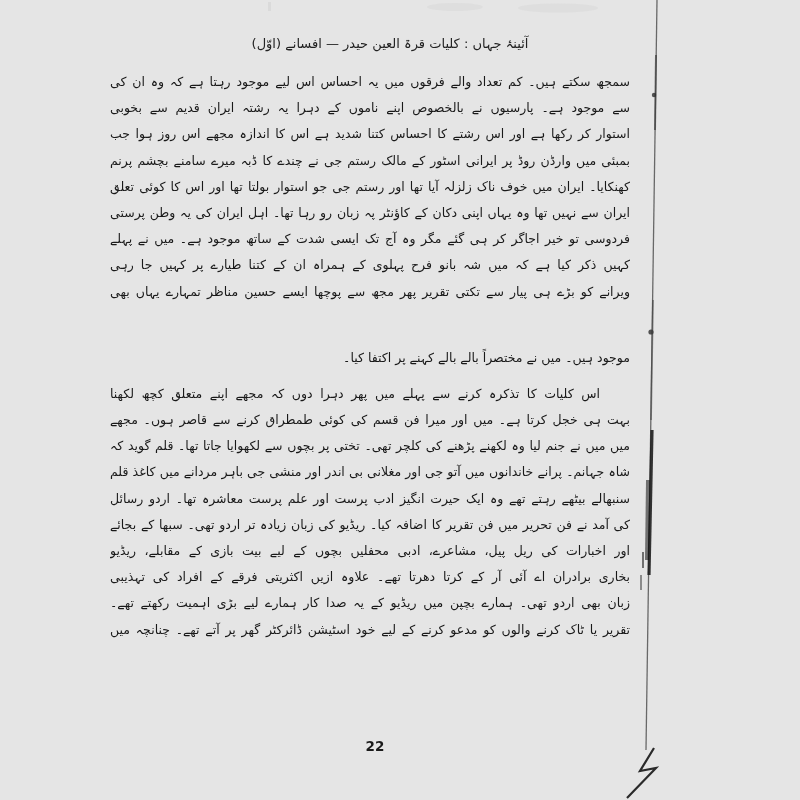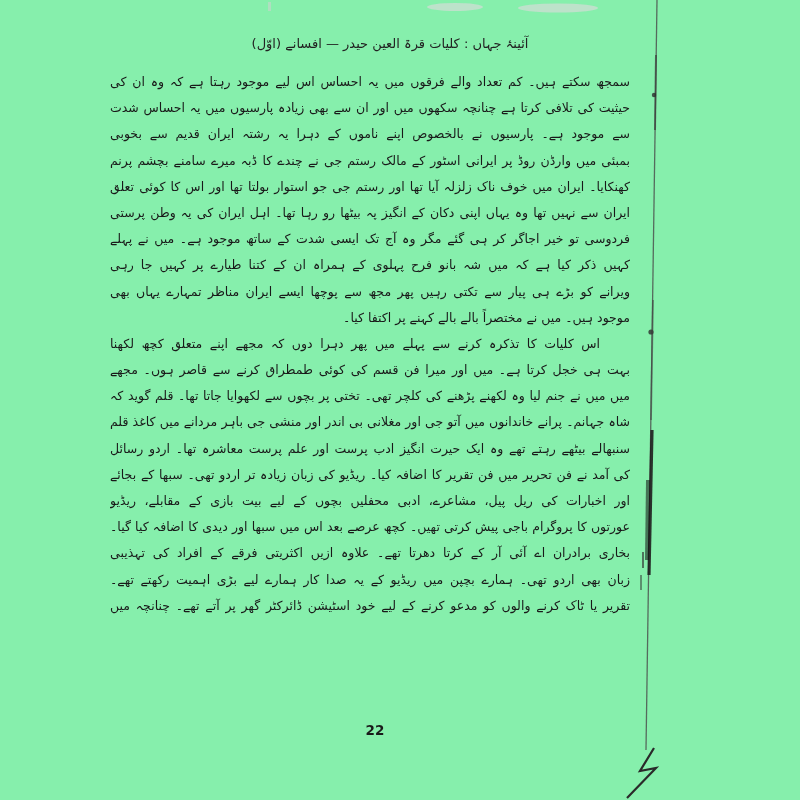--- a/index.html
+++ b/index.html
@@ -32,64 +32,63 @@
   }
   .line {
     height: 26.2px;
     line-height: 26.2px;
     font-size: 12.5px;
     text-align: justify;
     text-align-last: justify;
     overflow: hidden;
     color: #191919;
   }
-  .line.indent { padding-right: 30px; }
-  .line.end-short { text-align-last: right; }
+  .line.indent { padding-right: 30px; margin-top: 10px; }
+  .line.end-short { text-align-last: right; margin-top: 40px; }
   .page-number {
     position: absolute;
-    top: 722px;
+    top: 738px;
     left: 360px;
     width: 30px;
     text-align: center;
     font-size: 13.5px;
     font-weight: bold;
     color: #1a1a1a;
   }
   .artifacts {
     position: absolute;
     inset: 0;
     pointer-events: none;
   }
 </style>
 </head>
 <body>
 
-<div class="page" style="background: #86efac; color: rgb(25, 25, 25);">
+<div class="page" style="background: #e5e5e5; color: rgb(25, 25, 25);">
 
   <div class="running-header">آئینۂ جہاں : کلیات قرۃ العین حیدر — افسانے (اوّل)</div>
 
   <div class="text-block">
       <div class="line">سمجھ سکتے ہیں۔ کم تعداد والے فرقوں میں یہ احساس اس لیے موجود رہتا ہے کہ وہ ان کی اقلیتی</div>
-      <div class="line">حیثیت کی تلافی کرتا ہے چنانچہ سکھوں میں اور ان سے بھی زیادہ پارسیوں میں یہ احساس شدت</div>
       <div class="line">سے موجود ہے۔ پارسیوں نے بالخصوص اپنے ناموں کے دہرا یہ رشتہ ایران قدیم سے بخوبی</div>
+      <div class="line">استوار کر رکھا ہے اور اس رشتے کا احساس کتنا شدید ہے اس کا اندازہ مجھے اس روز ہوا جب</div>
       <div class="line">بمبئی میں وارڈن روڈ پر ایرانی اسٹور کے مالک رستم جی نے چندے کا ڈبہ میرے سامنے بچشم پرنم</div>
       <div class="line">کھنکایا۔ ایران میں خوف ناک زلزلہ آیا تھا اور رستم جی جو استوار بولتا تھا اور اس کا کوئی تعلق</div>
-      <div class="line">ایران سے نہیں تھا وہ یہاں اپنی دکان کے انگیز پہ بیٹھا رو رہا تھا۔ اہل ایران کی یہ وطن پرستی</div>
+      <div class="line">ایران سے نہیں تھا وہ یہاں اپنی دکان کے کاؤنٹر پہ زبان رو رہا تھا۔ اہل ایران کی یہ وطن پرستی</div>
       <div class="line">فردوسی تو خیر اجاگر کر ہی گئے مگر وہ آج تک ایسی شدت کے ساتھ موجود ہے۔ میں نے پہلے</div>
       <div class="line">کہیں ذکر کیا ہے کہ میں شہ بانو فرح پہلوی کے ہمراہ ان کے کتنا طیارے پر کہیں جا رہی</div>
-      <div class="line">ویرانے کو بڑے ہی پیار سے تکتی رہیں پھر مجھ سے پوچھا ایسے ایران مناظر تمہارے یہاں بھی</div>
+      <div class="line">ویرانے کو بڑے ہی پیار سے تکتی تقریر پھر مجھ سے پوچھا ایسے حسین مناظر تمہارے یہاں بھی</div>
       <div class="line end-short">موجود ہیں۔ میں نے مختصراً بالے بالے کہنے پر اکتفا کیا۔</div>
       <div class="line indent">اس کلیات کا تذکرہ کرنے سے پہلے میں پھر دہرا دوں کہ مجھے اپنے متعلق کچھ لکھنا</div>
       <div class="line">بہت ہی خجل کرتا ہے۔ میں اور میرا فن قسم کی کوئی طمطراق کرنے سے قاصر ہوں۔ مجھے بقراطی</div>
       <div class="line">میں میں نے جنم لیا وہ لکھنے پڑھنے کی کلچر تھی۔ تختی پر بچوں سے لکھوایا جاتا تھا۔ قلم گوید کہ من</div>
       <div class="line">شاہ جہانم۔ پرانے خاندانوں میں آتو جی اور مغلانی بی اندر اور منشی جی باہر مردانے میں کاغذ قلم</div>
       <div class="line">سنبھالے بیٹھے رہتے تھے وہ ایک حیرت انگیز ادب پرست اور علم پرست معاشرہ تھا۔ اردو رسائل</div>
       <div class="line">کی آمد نے فن تحریر میں فن تقریر کا اضافہ کیا۔ ریڈیو کی زبان زیادہ تر اردو تھی۔ سبھا کے بجائے</div>
       <div class="line">اور اخبارات کی ریل پیل، مشاعرے، ادبی محفلیں بچوں کے لیے بیت بازی کے مقابلے، ریڈیو</div>
-      <div class="line">عورتوں کا پروگرام باجی پیش کرتی تھیں۔ کچھ عرصے بعد اس میں سبھا اور دیدی کا اضافہ کیا گیا۔</div>
       <div class="line">بخاری برادران اے آئی آر کے کرتا دھرتا تھے۔ علاوہ ازیں اکثریتی فرقے کے افراد کی تہذیبی</div>
       <div class="line">زبان بھی اردو تھی۔ ہمارے بچپن میں ریڈیو کے یہ صدا کار ہمارے لیے بڑی اہمیت رکھتے تھے۔</div>
       <div class="line">تقریر یا ٹاک کرنے والوں کو مدعو کرنے کے لیے خود اسٹیشن ڈائرکٹر گھر پر آتے تھے۔ چنانچہ میں</div>
     </div>
 
   <div class="page-number">22</div>
 
   <svg class="artifacts" width="800" height="800" viewBox="0 0 800 800">
 
     <ellipse cx="455" cy="7" rx="28" ry="4" fill="#dadada" opacity="0.65"></ellipse>

